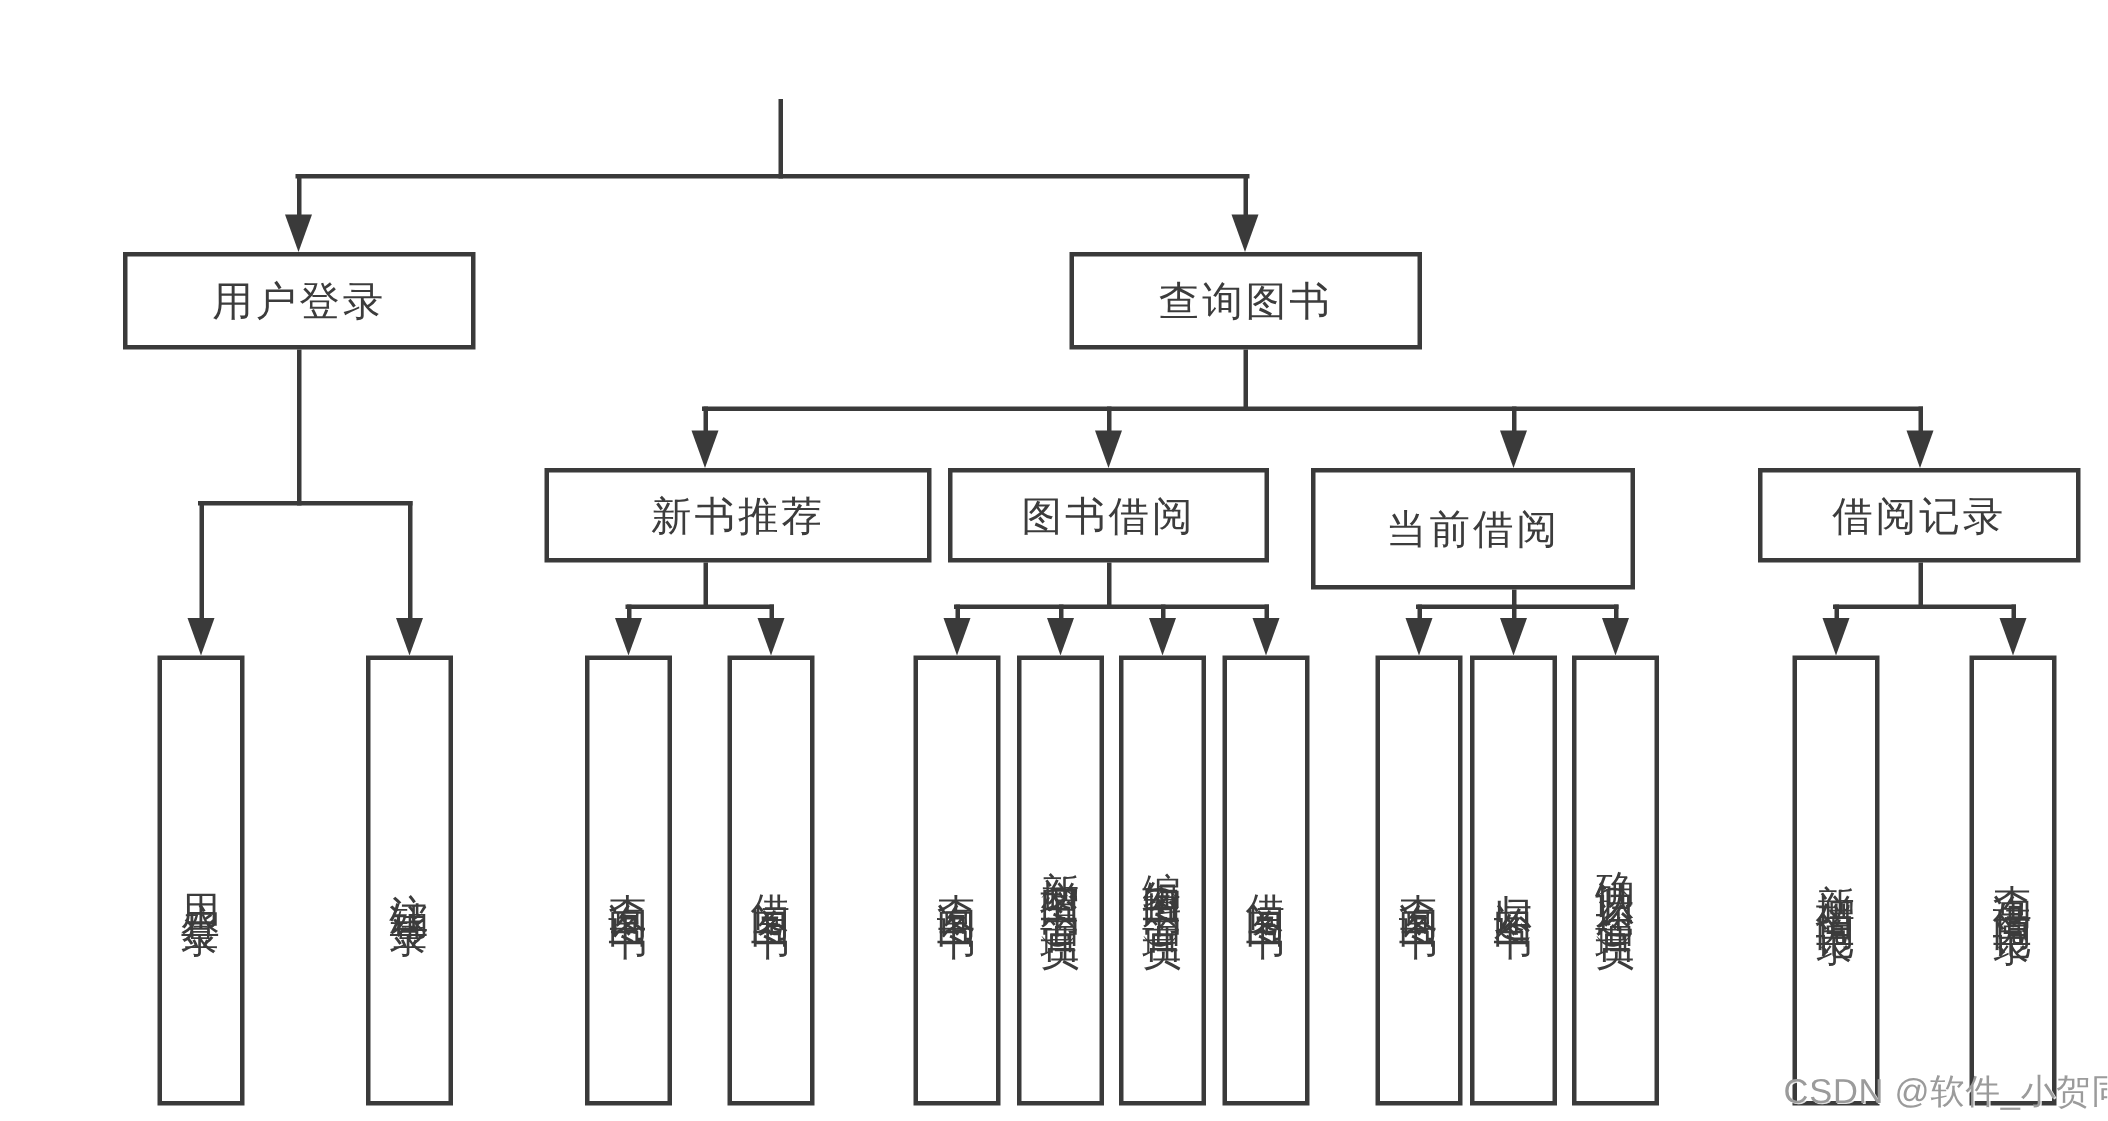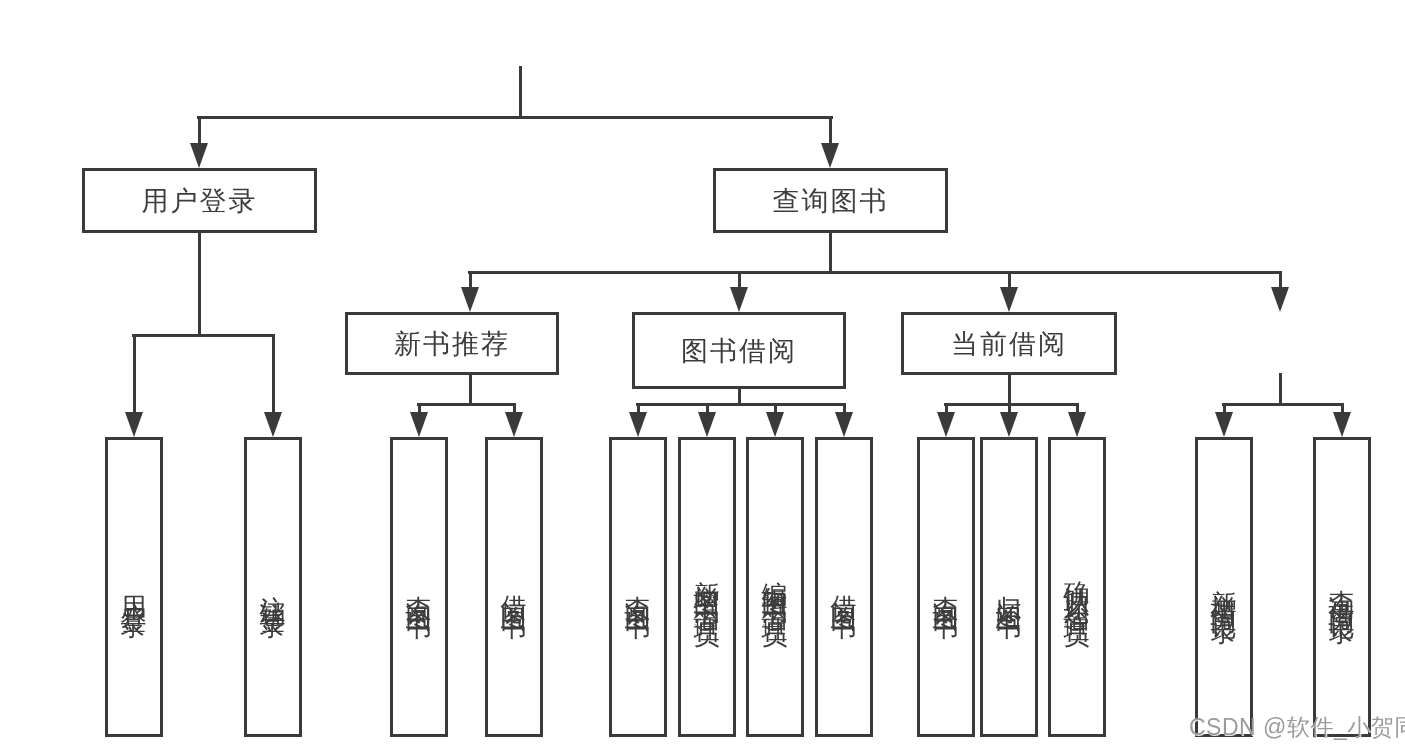--- a/index.html
+++ b/index.html
@@ -67,28 +67,31 @@
   <div class="hline" style="left:468px;top:271px;width:814px"></div>
   <div class="vline" style="left:469px;top:271px;height:19px"></div>
   <div class="vline" style="left:738px;top:271px;height:19px"></div>
   <div class="vline" style="left:1008px;top:271px;height:19px"></div>
   <div class="vline" style="left:1279px;top:271px;height:19px"></div>
   <div class="arrow" style="left:461px;top:287px"></div>
   <div class="arrow" style="left:730px;top:287px"></div>
   <div class="arrow" style="left:1000px;top:287px"></div>
   <div class="arrow" style="left:1271px;top:287px"></div>
 
-  <div class="node" style="left:345px;top:312px;width:214px;height:63px">
+  <div class="node" style="left:363px;top:312px;width:258px;height:63px">
     <span>新书推荐</span>
   </div>
-  <div class="node" style="left:632px;top:312px;width:214px;height:77px">
+  <div class="node" style="left:632px;top:312px;width:214px;height:63px">
     <span>图书借阅</span>
   </div>
-  <div class="node" style="left:901px;top:312px;width:216px;height:63px">
+  <div class="node" style="left:874px;top:312px;width:216px;height:81px">
     <span>当前借阅</span>
+  </div>
+  <div class="node" style="left:1172px;top:312px;width:215px;height:63px">
+    <span>借阅记录</span>
   </div>
 
   <div class="vline" style="left:469px;top:373px;height:33px"></div>
   <div class="hline" style="left:417px;top:403px;width:99px"></div>
   <div class="vline" style="left:418px;top:403px;height:13px"></div>
   <div class="vline" style="left:513px;top:403px;height:13px"></div>
   <div class="arrow" style="left:410px;top:412px"></div>
   <div class="arrow" style="left:505px;top:412px"></div>
 
   <div class="vline" style="left:738px;top:373px;height:33px"></div>

